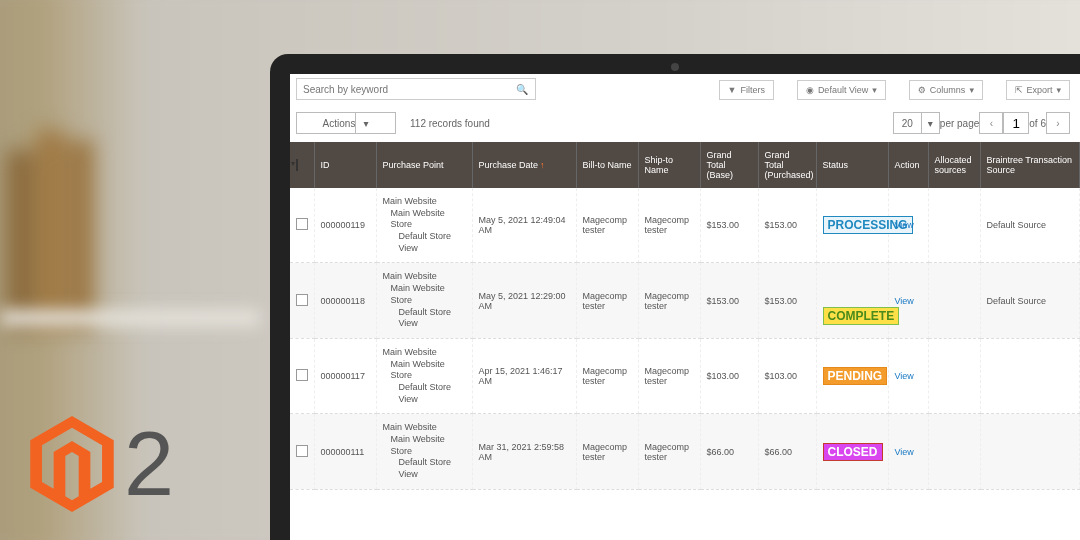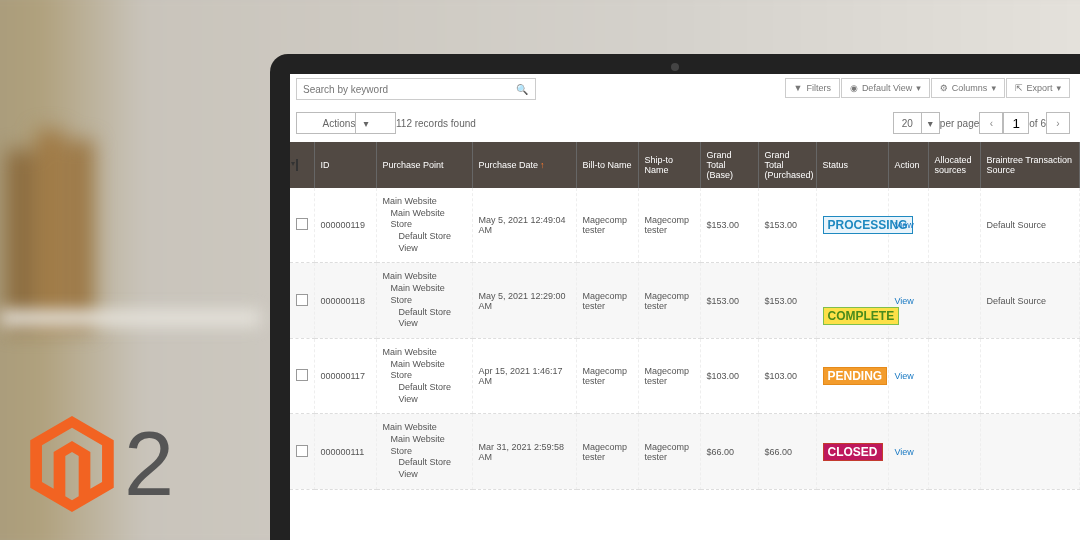--- a/index.html
+++ b/index.html
@@ -56,21 +56,21 @@
   height:36px;
 }
 .title { font-size:18px; color:#333; }
 .create-btn {
   background:#eb5202; color:#fff;
   padding:6px 12px; border:none;
   font-size:11px; cursor:pointer;
 }
 
 .toolbar1 {
-  display:flex; align-items:flex-start; gap:1px;
+  display:flex; align-items:flex-end; gap:23px;
   padding:4px 10px 6px 6px;
 }
 .search {
   flex:0 0 240px; height:22px;
   border:1px solid #ccc;
   display:flex; align-items:center;
   padding:0 6px;
   color:#aaa;
   justify-content:space-between;
 }
@@ -85,21 +85,21 @@
 .toolbar2 {
   display:flex; align-items:center;
   padding:6px 10px 8px 6px;
 }
 .actions-sel {
   border:1px solid #bbb; width:100px; height:22px;
   display:flex; align-items:center; justify-content:center;
   padding:0 0 0 6px; color:#666;
 }
 .actions-sel .caret-box { width:20px; height:100%; border-left:1px solid #bbb; display:flex; align-items:center; justify-content:center; }
-.found { color:#666; }
+.found { margin-left:14px; color:#666; }
 .pager { margin-left:auto; display:flex; align-items:center; color:#666; }
 .pp-sel { border:1px solid #bbb; height:22px; display:flex; align-items:center; }
 .pp-val { padding:0 8px; }
 .pp-caret { width:18px; border-left:1px solid #bbb; height:100%; display:flex; align-items:center; justify-content:center;}
 .navbtn { width:24px; height:22px; border:1px solid #bbb; display:flex; align-items:center; justify-content:center; color:#888; }
 .page-input { width:26px; height:22px; border:1px solid #bbb; text-align:center; }
 
 .tbl { width:100%; border-collapse:collapse; table-layout:fixed; }
 .tbl th {
   background:#514943; color:#fff;
@@ -122,21 +122,21 @@
 .pp-lines .l1{ }
 .pp-lines .l2{ padding-left:8px; }
 .pp-lines .l3{ padding-left:16px; }
 .status-badge {
   display:inline-block; padding:1px 4px; font-size:12px; font-weight:bold;
   border:1px solid;
 }
 .st-processing { color:#1f89c0; border-color:#1f89c0; background:#e9f4fb; }
 .st-complete   { color:#4a8b1c; border-color:#7fbf4d; background:#fde047;margin-top:30px; }
 .st-pending    { color:#fff; border-color:#e58a1a; background:#f39c2c; }
-.st-closed     { color:#fff; border-color:#c43b2e; background:#be185d; }
+.st-closed     { color:#fff; border-color:#c43b2e; background:#d946ef; }
 .view-link { color:#1979c3; cursor:pointer;margin-top:28px; }
 .col-chk{width:24px;}
 .col-id{width:62px;}
 .col-pp{width:96px;}
 .col-date{width:104px;}
 .col-name{width:62px;}
 .col-gt{width:58px;}
 .col-status{width:72px;}
 .col-action{width:40px;}
 .col-alloc{width:52px;}

